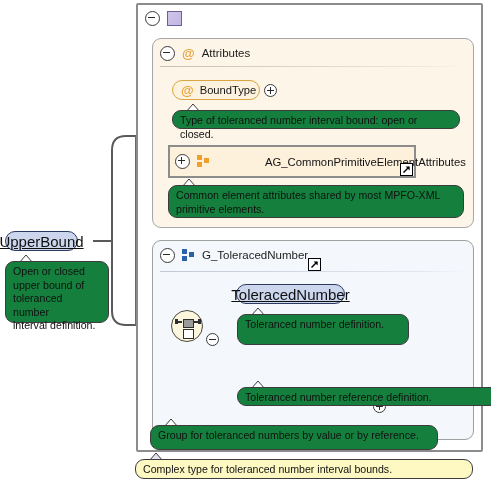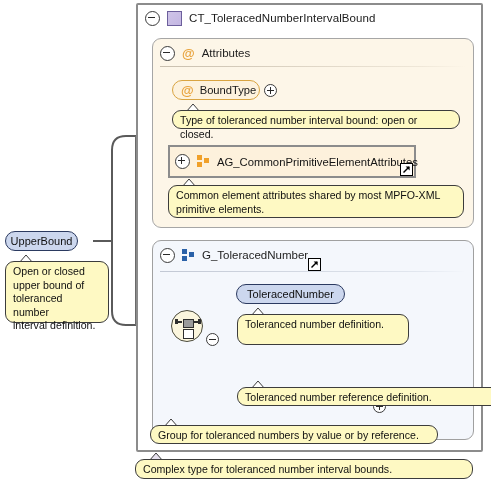--- a/index.html
+++ b/index.html
@@ -118,21 +118,21 @@
   
   .ag-box {
     left: 168px; top: 145px;
     width: 248px; height: 33px;
     border: 2px solid #8c8c8c;
     background: #fdf1dc;
     display: flex; align-items: center;
     padding-left: 5px;
     gap: 7px;
   }
-  .ag-box .lbl { font-size: 11.3px; color: #141414; }
+  .ag-box .lbl { font-size: 11.3px; color: #141414; margin-left: 48px; }
   .ag-icon {
     width: 13px; height: 13px;
     position: relative; flex: none;
   }
   .ag-icon i {
     position: absolute;
     width: 5px; height: 5px;
     background: #f0a029;
     display: block;
   }
@@ -160,21 +160,21 @@
     width: 13px; height: 13px;
     border: 1px solid #000;
     background: #fff;
   }
   .link-badge svg { display: block; }
 
   
   .doc {
     border: 1px solid #3c3c3c;
     border-radius: 9px;
-    background: #fef9c3;
+    background: #15803d;
     font-size: 10.6px;
     color: #101010;
     line-height: 13.6px;
     padding: 3px 9px 3px 7px;
     white-space: pre-line;
   }
   .doc.lav { background: #fef9c3; }
   
   .notch {
     width: 16px; height: 9px;
@@ -184,22 +184,23 @@
 
   
   .el-pill {
     height: 20px;
     border: 1px solid #2b3a60;
     border-radius: 10px;
     background: #ccd7ee;
     display: flex; align-items: center;
     justify-content: center;
     padding: 0 10px;
-    font-size: 11px;
+    font-size: 15px;
     color: #101010;
+    text-decoration: underline;
   }
 
   
   .grp-panel {
     left: 152px; top: 240px;
     width: 322px; height: 200px;
     border: 1px solid #a0a0a0;
     border-radius: 9px;
     background: #f4f7fc;
   }
@@ -279,21 +280,20 @@
       <path d="M221,326 V300 Q221,293 228,293 H236"></path>
       <path d="M221,326 V360 Q221,367 228,367 H236"></path>
     </g>
   </svg>
 
   <div class="abs ct-box"></div>
 
   <div class="abs ct-header">
     <div class="toggle"></div>
     <div class="ct-type-icon"></div>
-    <div class="ct-title">CT_ToleracedNumberIntervalBound</div>
   </div>
 
   <div class="abs attr-panel"></div>
 
   <div class="abs attr-panel-head">
     <div class="toggle"></div>
     <div class="attr-at">@</div>
     <div class="attr-head-label">Attributes</div>
   </div>
   <div class="abs attr-rule"></div>
@@ -383,21 +383,21 @@
         <path d="M1,9 L8,1 L15,9" fill="#fff" stroke="#3c3c3c" stroke-width="1"></path>
       </svg>
   </div>
   <div class="abs doc" style="left:237px; top:387px; width:263px; height:19px;">Toleranced number reference definition.</div>
 
   <div class="abs notch" style="left:163px; top:418px;">
     <svg width="16" height="9" viewBox="0 0 16 9">
         <path d="M1,9 L8,1 L15,9" fill="#fff" stroke="#3c3c3c" stroke-width="1"></path>
       </svg>
   </div>
-  <div class="abs doc" style="left:150px; top:425px; width:288px; height:19px;">Group for toleranced numbers by value or by reference.</div>
+  <div class="abs doc" style="left:150px; top:425px; width:288px; height:25px;">Group for toleranced numbers by value or by reference.</div>
 
   <div class="abs notch" style="left:148px; top:452px;">
     <svg width="16" height="9" viewBox="0 0 16 9">
         <path d="M1,9 L8,1 L15,9" fill="#e6e1ef" stroke="#3c3c3c" stroke-width="1"></path>
       </svg>
   </div>
   <div class="abs doc lav" style="left:135px; top:459px; width:338px; height:20px;">Complex type for toleranced number interval bounds.</div>
 
   <div class="abs el-pill root-pill">
     <span>UpperBound</span>

